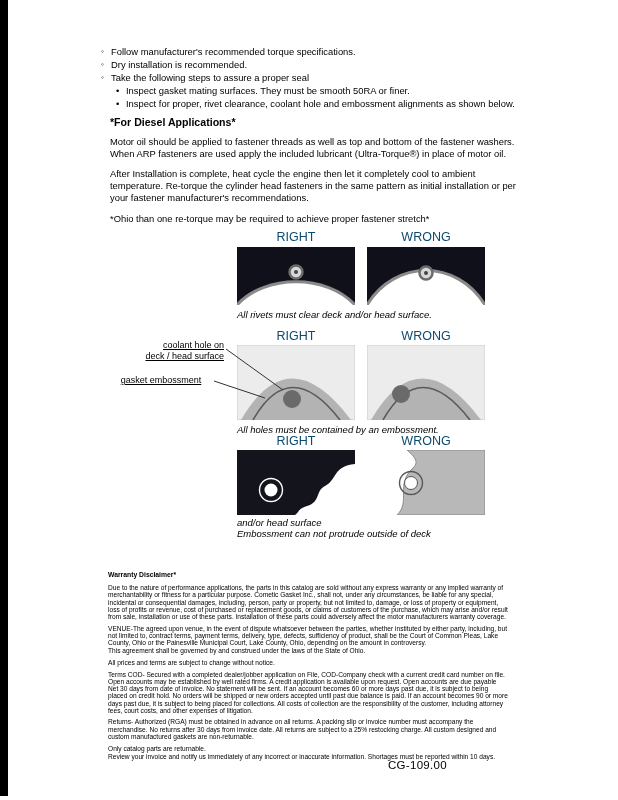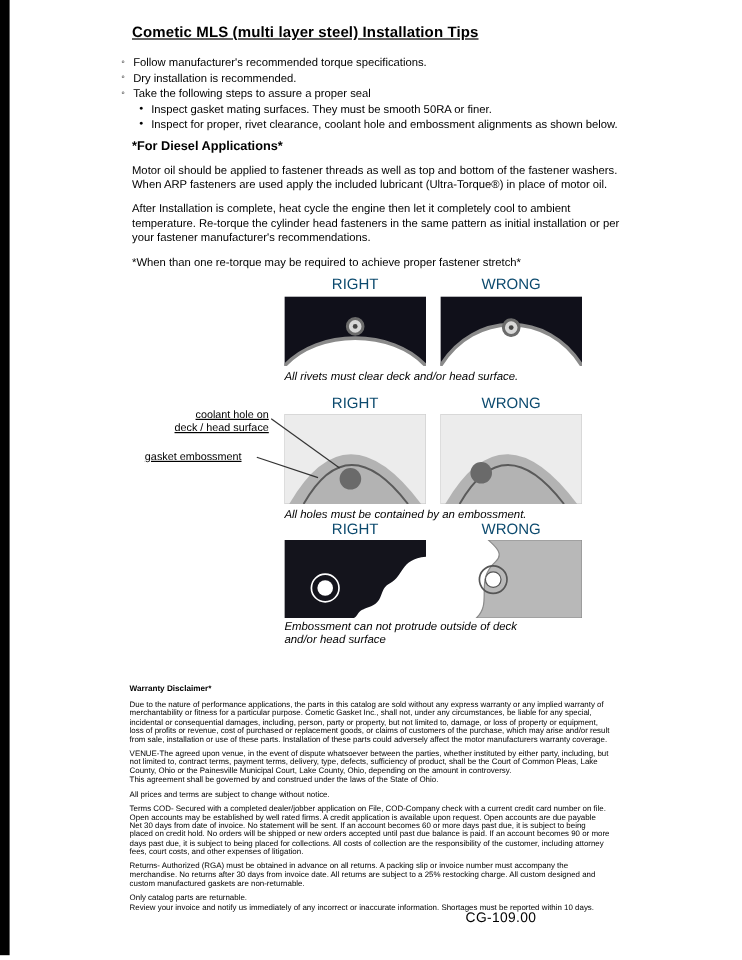--- a/index.html
+++ b/index.html
@@ -46,21 +46,20 @@
   .warranty p.tight { margin-bottom:1px; }
 
   .footer { position:absolute; left:388px; top:759px; font-size:11.5px; letter-spacing:.3px; }
 </style>
 </head>
 <body>
 
 <div class="page">
   <div class="leftbar"></div>
 
-  <h1 class="title">Cometic MLS (multi layer steel) Installation Tips</h1>
 
   <div class="tips">
     <div class="tip-line">
       <span class="tip-marker">◦</span>
       <span>Follow manufacturer's recommended torque specifications.</span>
     </div>
     <div class="tip-line">
       <span class="tip-marker">◦</span>
       <span>Dry installation is recommended.</span>
     </div>
@@ -75,21 +74,21 @@
     <div class="tip-line sub">
       <span class="tip-marker">•</span>
       <span>Inspect for proper, rivet clearance, coolant hole and embossment alignments as shown below.</span>
     </div>
   </div>
 
   <div class="diesel">
     <h2>*For Diesel Applications*</h2>
     <p>Motor oil should be applied to fastener threads as well as top and bottom of the fastener washers. When ARP fasteners are used apply the included lubricant (Ultra-Torque®) in place of motor oil.</p>
     <p>After Installation is complete, heat cycle the engine then let it completely cool to ambient temperature. Re-torque the cylinder head fasteners in the same pattern as initial installation or per your fastener manufacturer's recommendations.</p>
-    <p>*When than one re-torque may be required to achieve proper fastener stretch*</p>
+    <p>*Ohio than one re-torque may be required to achieve proper fastener stretch*</p>
   </div>
 
   <div class="diagrams">
 
     <div class="hdr r1h right-col">RIGHT</div>
     <div class="hdr r1h wrong-col">WRONG</div>
     <div class="panel r1p right-col">
       <svg width="118" height="58" viewBox="0 0 118 58">
         <rect width="118" height="58" fill="#10101a"></rect>
         <path d="M0,58 C28,27 90,27 118,58 Z" fill="#ffffff"></path>
@@ -150,22 +149,22 @@
     </div>
     <div class="panel r3p wrong-col">
       <svg width="118" height="65" viewBox="0 0 118 65">
         <rect width="118" height="65" fill="#ffffff"></rect>
         <path d="M118,0 V65 H30 C44,52 28,34 46,18 C54,11 44,4 40,0 Z" fill="#b8b8b8" stroke="#8a8a8a" stroke-width="1"></path>
         <circle cx="44" cy="33" r="6.5" fill="#ffffff" stroke="#555" stroke-width="1"></circle>
         <circle cx="44" cy="33" r="11.5" fill="none" stroke="#555" stroke-width="1.4"></circle>
       </svg>
     </div>
     <div class="caption cap3">
+      <div>and/or head surface</div>
       <div>Embossment can not protrude outside of deck</div>
-      <div>and/or head surface</div>
     </div>
   </div>
 
   <div class="warranty">
     <h3>Warranty Disclaimer*</h3>
     <p>Due to the nature of performance applications, the parts in this catalog are sold without any express warranty or any implied warranty of merchantability or fitness for a particular purpose.  Cometic Gasket Inc., shall not, under any circumstances, be liable for any special, incidental or consequential damages, including, person, party or property, but not limited to, damage, or loss of property or equipment, loss of profits or revenue, cost of purchased or replacement goods, or claims of customers of the purchase, which may arise and/or result from sale, installation or use of these parts.  Installation of these parts could adversely affect the motor manufacturers warranty coverage.</p>
     <p class="tight">VENUE-The agreed upon venue, in the event of dispute whatsoever between the parties, whether instituted by either party, including, but not limited to, contract terms, payment terms, delivery, type, defects, sufficiency of product, shall be the Court of Common Pleas, Lake County, Ohio or the Painesville Municipal Court, Lake County, Ohio, depending on the amount in controversy.</p>
     <p>This agreement shall be governed by and construed under the laws of the State of Ohio.</p>
     <p>All prices and terms are subject to change without notice.</p>
     <p>Terms COD- Secured with a completed dealer/jobber application on File, COD-Company check with a current credit card number on file.  Open accounts may be established by well rated firms.  A credit application is available upon request.  Open accounts are due payable Net 30 days from date of invoice.  No statement will be sent.  If an account becomes 60 or more days past due, it is subject to being placed on credit hold.  No orders will be shipped or new orders accepted until past due balance is paid.  If an account becomes 90 or more days past due, it is subject to being placed for collections.  All costs of collection are the responsibility of the customer, including attorney fees, court costs, and other expenses of litigation.</p>

